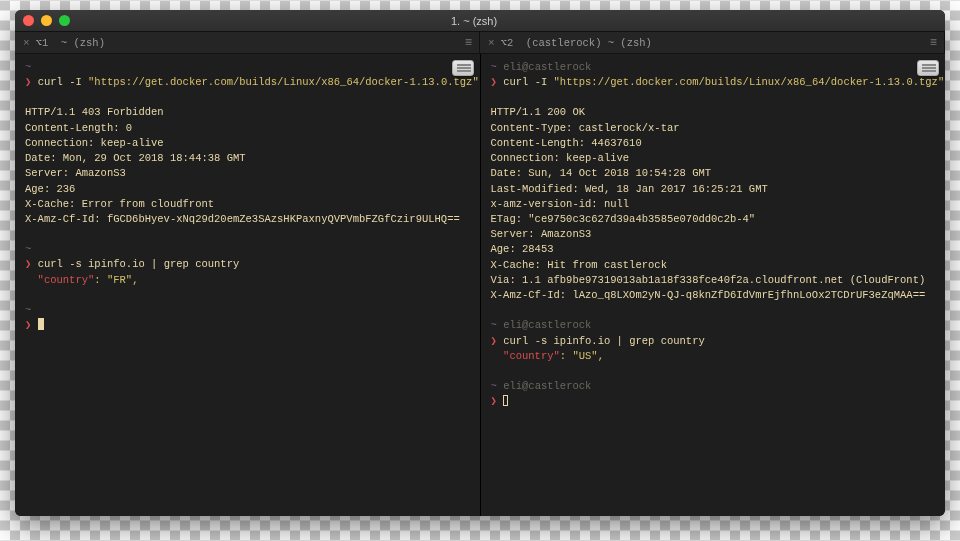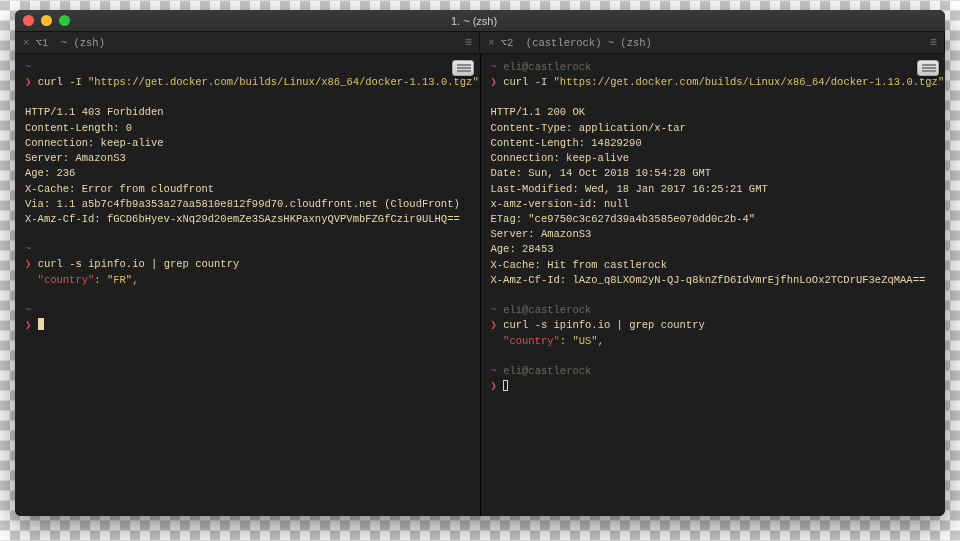--- a/index.html
+++ b/index.html
@@ -136,52 +136,53 @@
 
     <div class="pane">
       <div class="scroll-indicator"></div>
       <div class="line"><span class="tilde">~</span></div>
       <div class="line"><span class="prompt-sym">❯</span> <span class="cmd"><span>curl -I </span><span class="str">"https://get.docker.com/builds/Linux/x86_64/docker-1.13.0.tgz"</span></span></div>
       <div class="blank"></div>
       <div class="resp" id="left-resp">
           <div class="line">HTTP/1.1 403 Forbidden</div>
           <div class="line">Content-Length: 0</div>
           <div class="line">Connection: keep-alive</div>
+          <div class="line">Date: Mon, 29 Oct 2018 18:44:38 GMT</div>
           <div class="line">Server: AmazonS3</div>
           <div class="line">Age: 236</div>
           <div class="line">X-Cache: Error from cloudfront</div>
-          <div class="line">Via: 1.1 a5b7c4fb9a353a27aa5810e812f99d70.cloudfront.net (CloudFront)</div>
           <div class="line">X-Amz-Cf-Id: fGCD6bHyev-xNq29d20emZe3SAzsHKPaxnyQVPVmbFZGfCzir9ULHQ==</div>
         </div>
       <div class="blank"></div>
       <div class="line"><span class="tilde">~</span></div>
       <div class="line"><span class="prompt-sym">❯</span> <span class="cmd">curl -s ipinfo.io | grep country</span></div>
       <div class="line">  <span class="red-key">"country"</span><span class="str">: "FR",</span></div>
       <div class="blank"></div>
       <div class="line"><span class="tilde">~</span></div>
       <div class="line"><span class="prompt-sym">❯</span> <span class="cursor"></span></div>
     </div>
 
     <div class="pane">
       <div class="scroll-indicator"></div>
       <div class="line"><span class="tilde">~</span> <span class="context">eli@castlerock</span></div>
       <div class="line"><span class="prompt-sym">❯</span> <span class="cmd"><span>curl -I </span><span class="str">"https://get.docker.com/builds/Linux/x86_64/docker-1.13.0.tgz"</span></span></div>
       <div class="blank"></div>
       <div class="resp" id="right-resp">
           <div class="line">HTTP/1.1 200 OK</div>
-          <div class="line">Content-Type: application/x-tar</div>
-          <div class="line">Content-Length: 14829290</div>
+          <div class="line">Content-Type: castlerock/x-tar</div>
+          <div class="line">Content-Length: 44637610</div>
           <div class="line">Connection: keep-alive</div>
           <div class="line">Date: Sun, 14 Oct 2018 10:54:28 GMT</div>
           <div class="line">Last-Modified: Wed, 18 Jan 2017 16:25:21 GMT</div>
           <div class="line">x-amz-version-id: null</div>
           <div class="line">ETag: "ce9750c3c627d39a4b3585e070dd0c2b-4"</div>
           <div class="line">Server: AmazonS3</div>
           <div class="line">Age: 28453</div>
           <div class="line">X-Cache: Hit from castlerock</div>
+          <div class="line">Via: 1.1 afb9be97319013ab1a18f338fce40f2a.cloudfront.net (CloudFront)</div>
           <div class="line">X-Amz-Cf-Id: lAzo_q8LXOm2yN-QJ-q8knZfD6IdVmrEjfhnLoOx2TCDrUF3eZqMAA==</div>
         </div>
       <div class="blank"></div>
       <div class="line"><span class="tilde">~</span> <span class="context">eli@castlerock</span></div>
       <div class="line"><span class="prompt-sym">❯</span> <span class="cmd">curl -s ipinfo.io | grep country</span></div>
       <div class="line">  <span class="red-key">"country"</span><span class="str">: "US",</span></div>
       <div class="blank"></div>
       <div class="line"><span class="tilde">~</span> <span class="context">eli@castlerock</span></div>
       <div class="line"><span class="prompt-sym">❯</span> <span class="cursor hollow"></span></div>
     </div>

